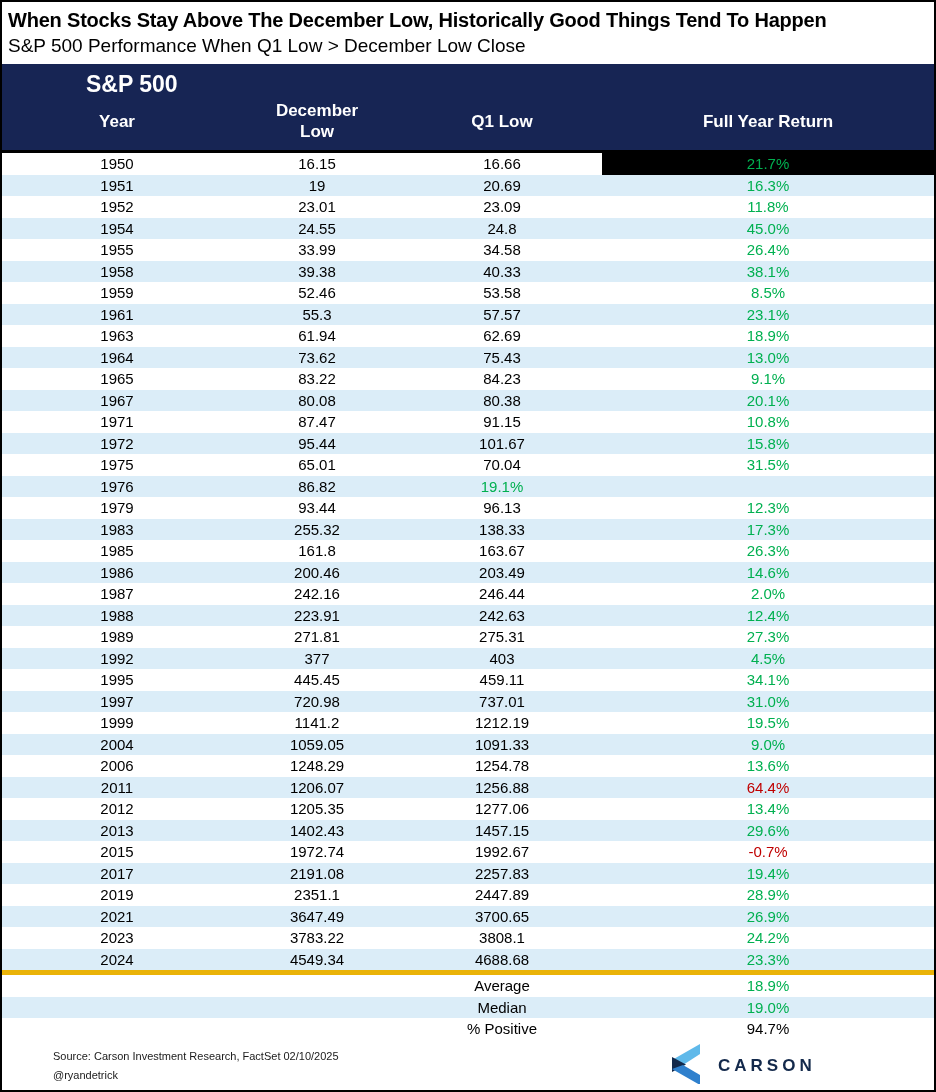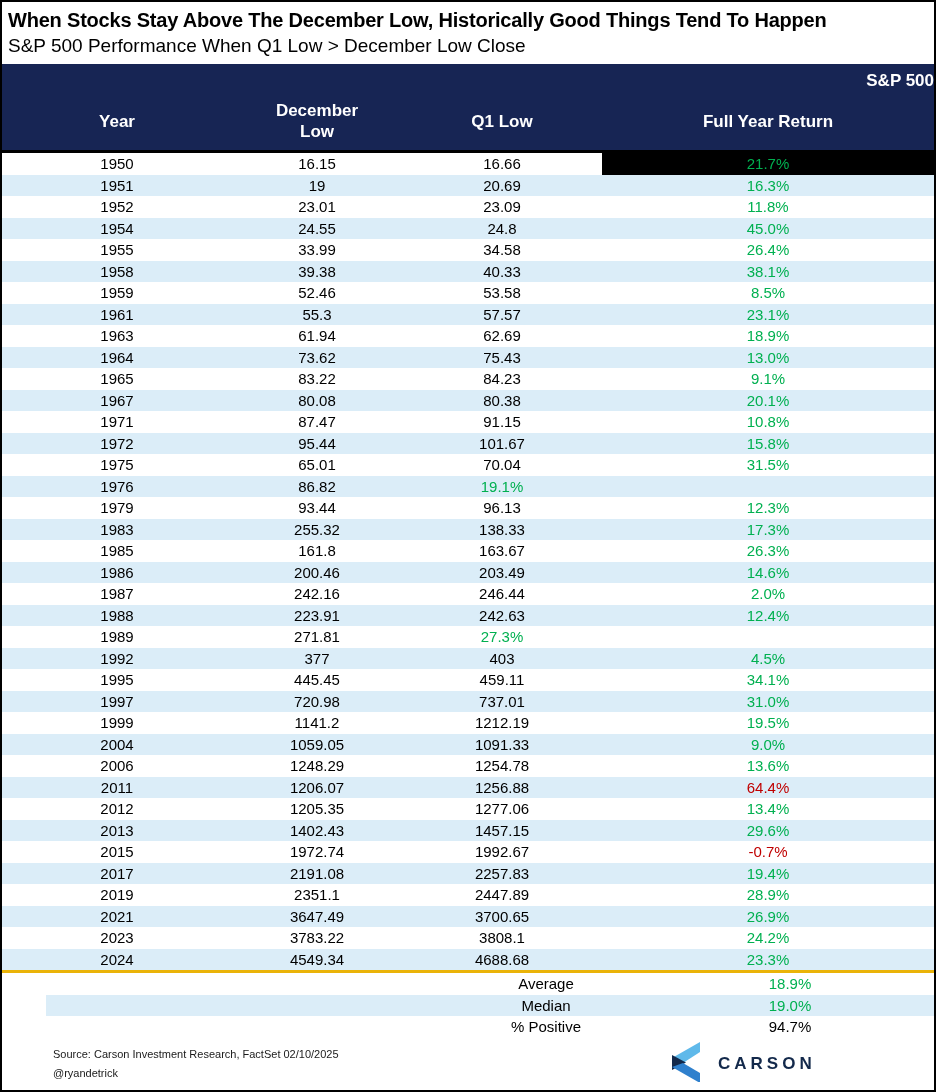--- a/index.html
+++ b/index.html
@@ -29,23 +29,23 @@
   }
   .thead {
     position: relative;
     height: 89px;
     background: var(--navy, #172554);
     color: #fff;
     border-bottom: 3px solid #000;
   }
   .group-header {
     position: absolute; top: 7px; left: 0; right: 0;
-    padding-left: 120px;
-    text-align: right;
-    font-size: 17px; font-weight: bold;
+    padding-left: 84px;
+    text-align: left;
+    font-size: 23px; font-weight: bold;
   }
   .col-headers {
     position: absolute; top: 28px; bottom: 0; left: 0; right: 0;
     display: grid;
     grid-template-columns: 230px 170px 200px 1fr;
     align-items: center;
   }
   .col-headers .ch { text-align: center; font-size: 17px; font-weight: bold; line-height: 21px; }
   .ch-wrap { max-width: 96px; margin: 0 auto; }
   .tbody .row, .summary .row {
@@ -53,21 +53,21 @@
     grid-template-columns: 230px 170px 200px 1fr;
     height: 21.5px;
     line-height: 21.5px;
     font-size: 15px;
   }
   .row .cell { text-align: center; overflow: hidden; }
   .row.stripe { background: var(--stripe, #DBEDF8); }
   .cell.green { color: var(--green, #00B050); }
   .cell.red   { color: var(--red, #C00000); }
   .cell.hl    { background: #000; }
-  .summary { border-top: 3px solid #eab308; padding-left: 44px; }
+  .summary { border-top: 5px solid #eab308; }
   .summary .cell.k { color: #000; }
   .footer { position: relative; height: 54px; }
   .source {
     position: absolute; left: 7px; top: 7px;
     font-size: 11px; line-height: 19px; color: #1a1a1a; margin-left: 44px;
   }
   .logo {
     position: absolute; left: 666px; top: 4px;
     display: flex; align-items: center; gap: 16px;
   }
@@ -224,20 +224,21 @@
       </div>
       <div class="row stripe">
         <div class="cell">1988</div>
         <div class="cell">223.91</div>
         <div class="cell">242.63</div>
         <div class="cell green">12.4%</div>
       </div>
       <div class="row">
         <div class="cell">1989</div>
         <div class="cell">271.81</div>
+        <div class="cell">275.31</div>
         <div class="cell green">27.3%</div>
       </div>
       <div class="row stripe">
         <div class="cell">1992</div>
         <div class="cell">377</div>
         <div class="cell">403</div>
         <div class="cell green">4.5%</div>
       </div>
       <div class="row">
         <div class="cell">1995</div>

